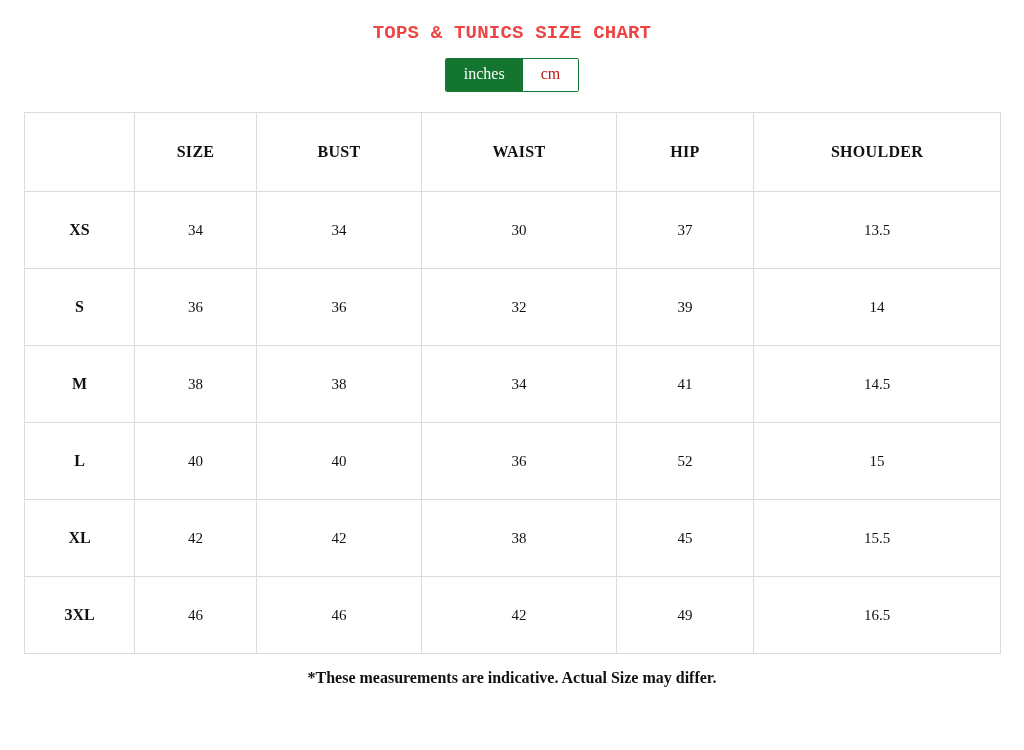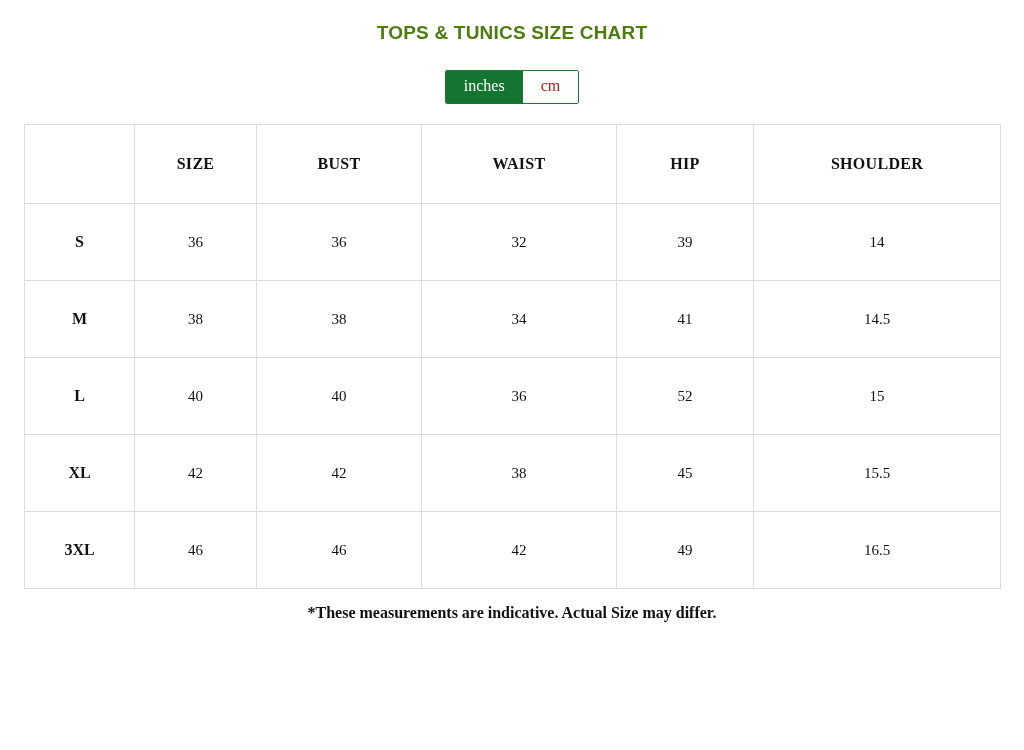--- a/index.html
+++ b/index.html
@@ -15,31 +15,31 @@
     overflow: hidden;
   }
   .page {
     width: 1024px;
     height: 750px;
     position: relative;
     box-sizing: border-box;
   }
   .chart-title {
     text-align: center;
-    font-family: Liberation Sans, sans-serif;
+    font-family: Liberation Mono, monospace;
     font-weight: bold;
     font-size: 19px;
     letter-spacing: 0.2px;
-    color: #4d7c0f;
+    color: #ef4444;
     margin-top: 22px;
   }
   .unit-toggle-wrap {
     display: flex;
     justify-content: center;
-    margin-top: 26px;
+    margin-top: 14px;
   }
   .unit-toggle {
     display: inline-flex;
     border: 1px solid #1a7a34;
     border-radius: 2px;
     overflow: hidden;
   }
   .unit-btn {
     font-family: "Liberation Serif", serif;
     font-size: 16px;
@@ -132,20 +132,28 @@
           <th></th>
           <th>SIZE</th>
           <th>BUST</th>
           <th>WAIST</th>
           <th>HIP</th>
           <th>SHOULDER</th>
         </tr>
       </thead>
       <tbody>
         <tr>
+          <th>XS</th>
+          <td>34</td>
+          <td>34</td>
+          <td>30</td>
+          <td>37</td>
+          <td>13.5</td>
+        </tr>
+        <tr>
           <th>S</th>
           <td>36</td>
           <td>36</td>
           <td>32</td>
           <td>39</td>
           <td>14</td>
         </tr>
         <tr>
           <th>M</th>
           <td>38</td>

